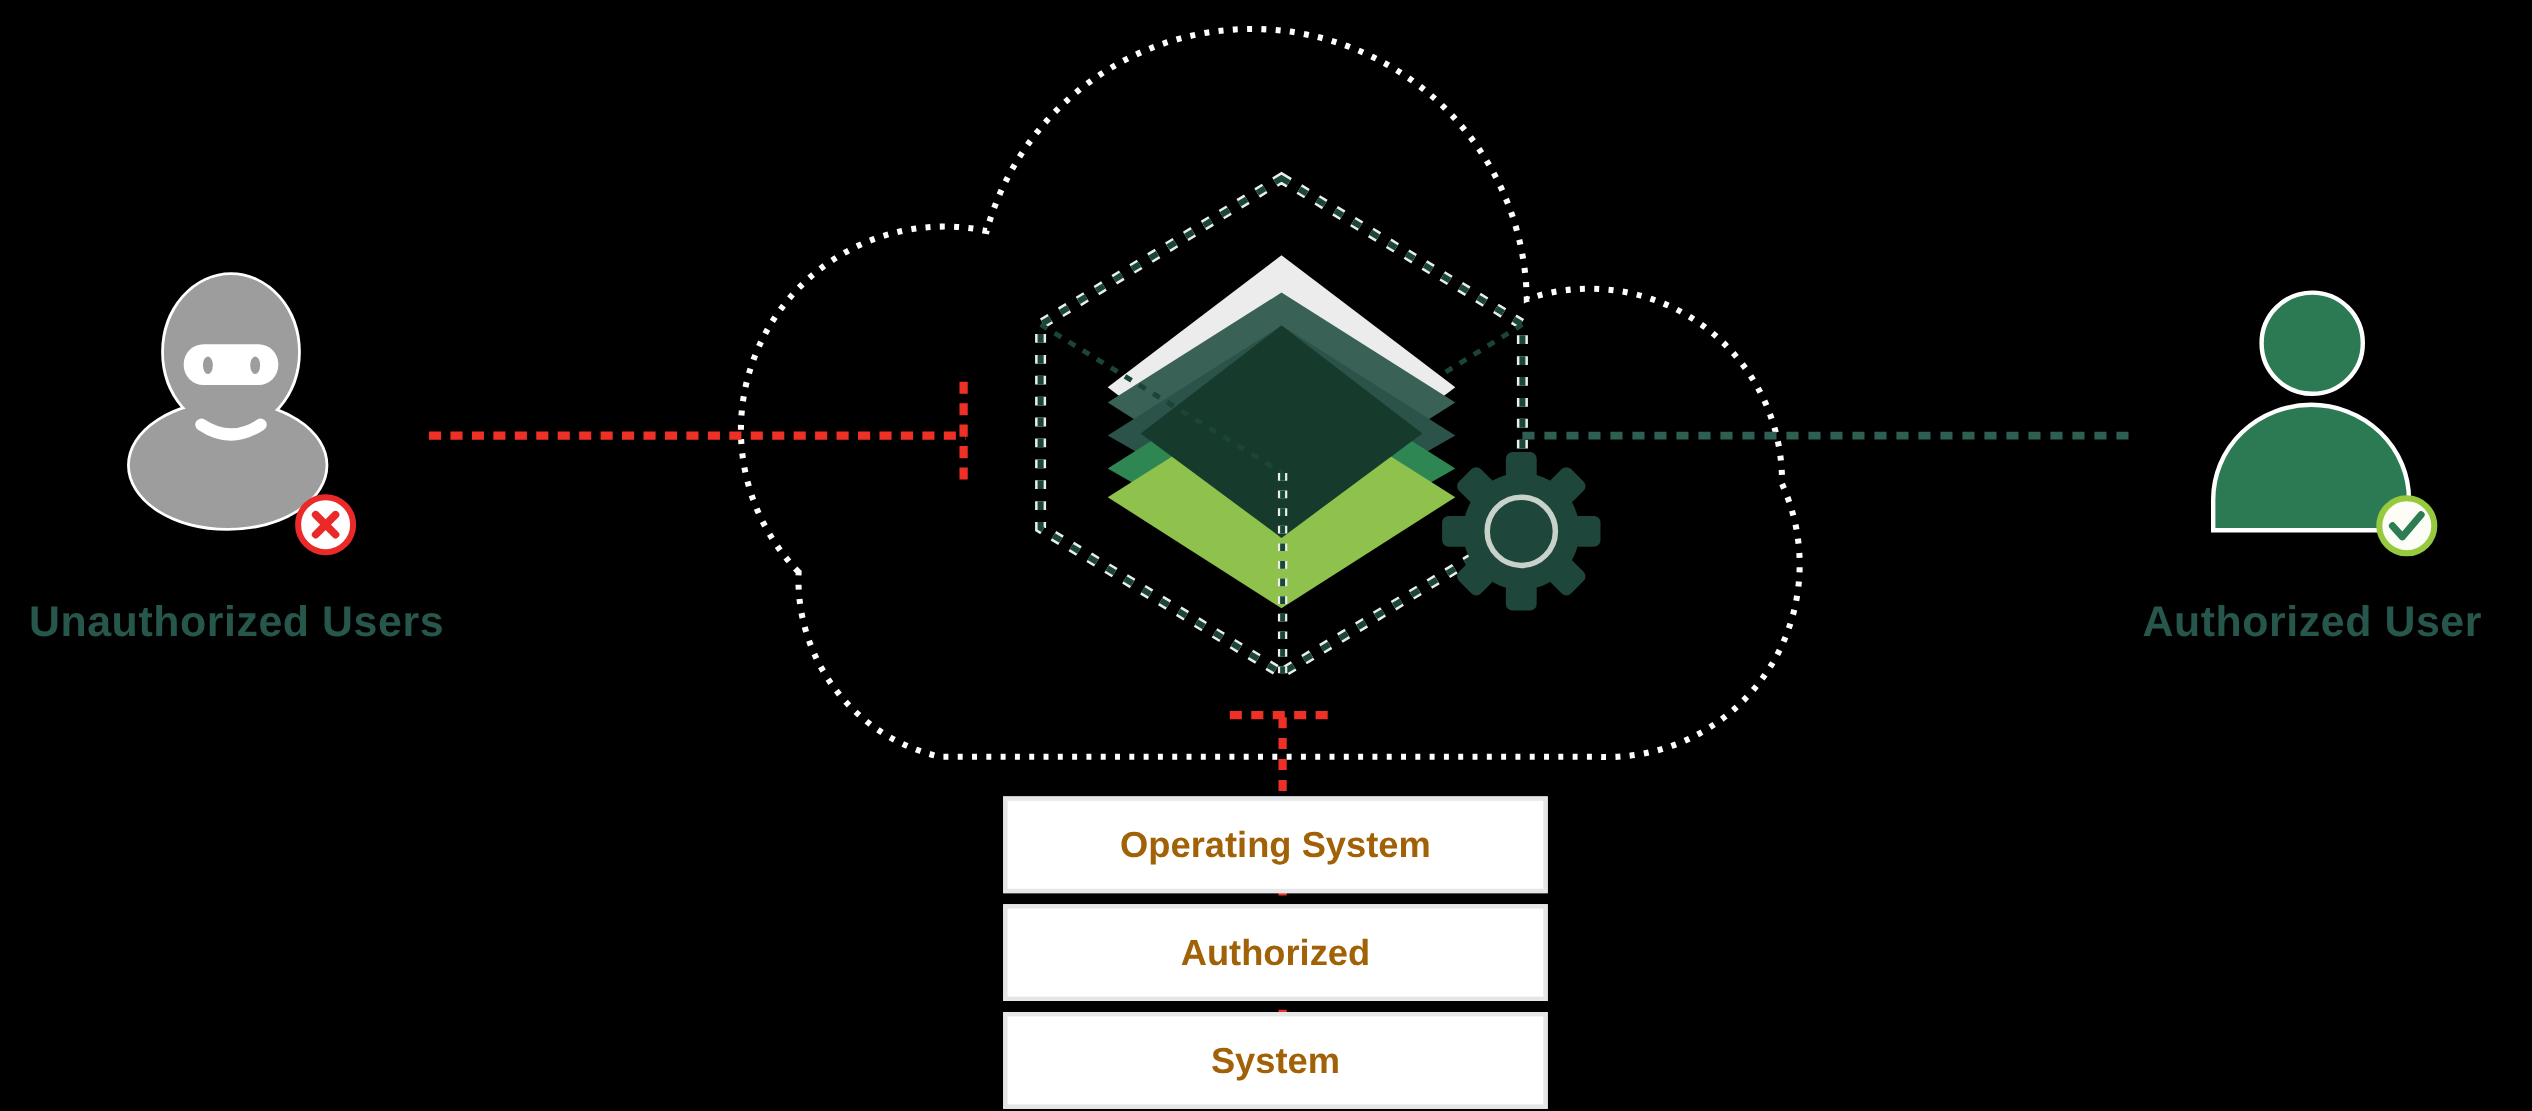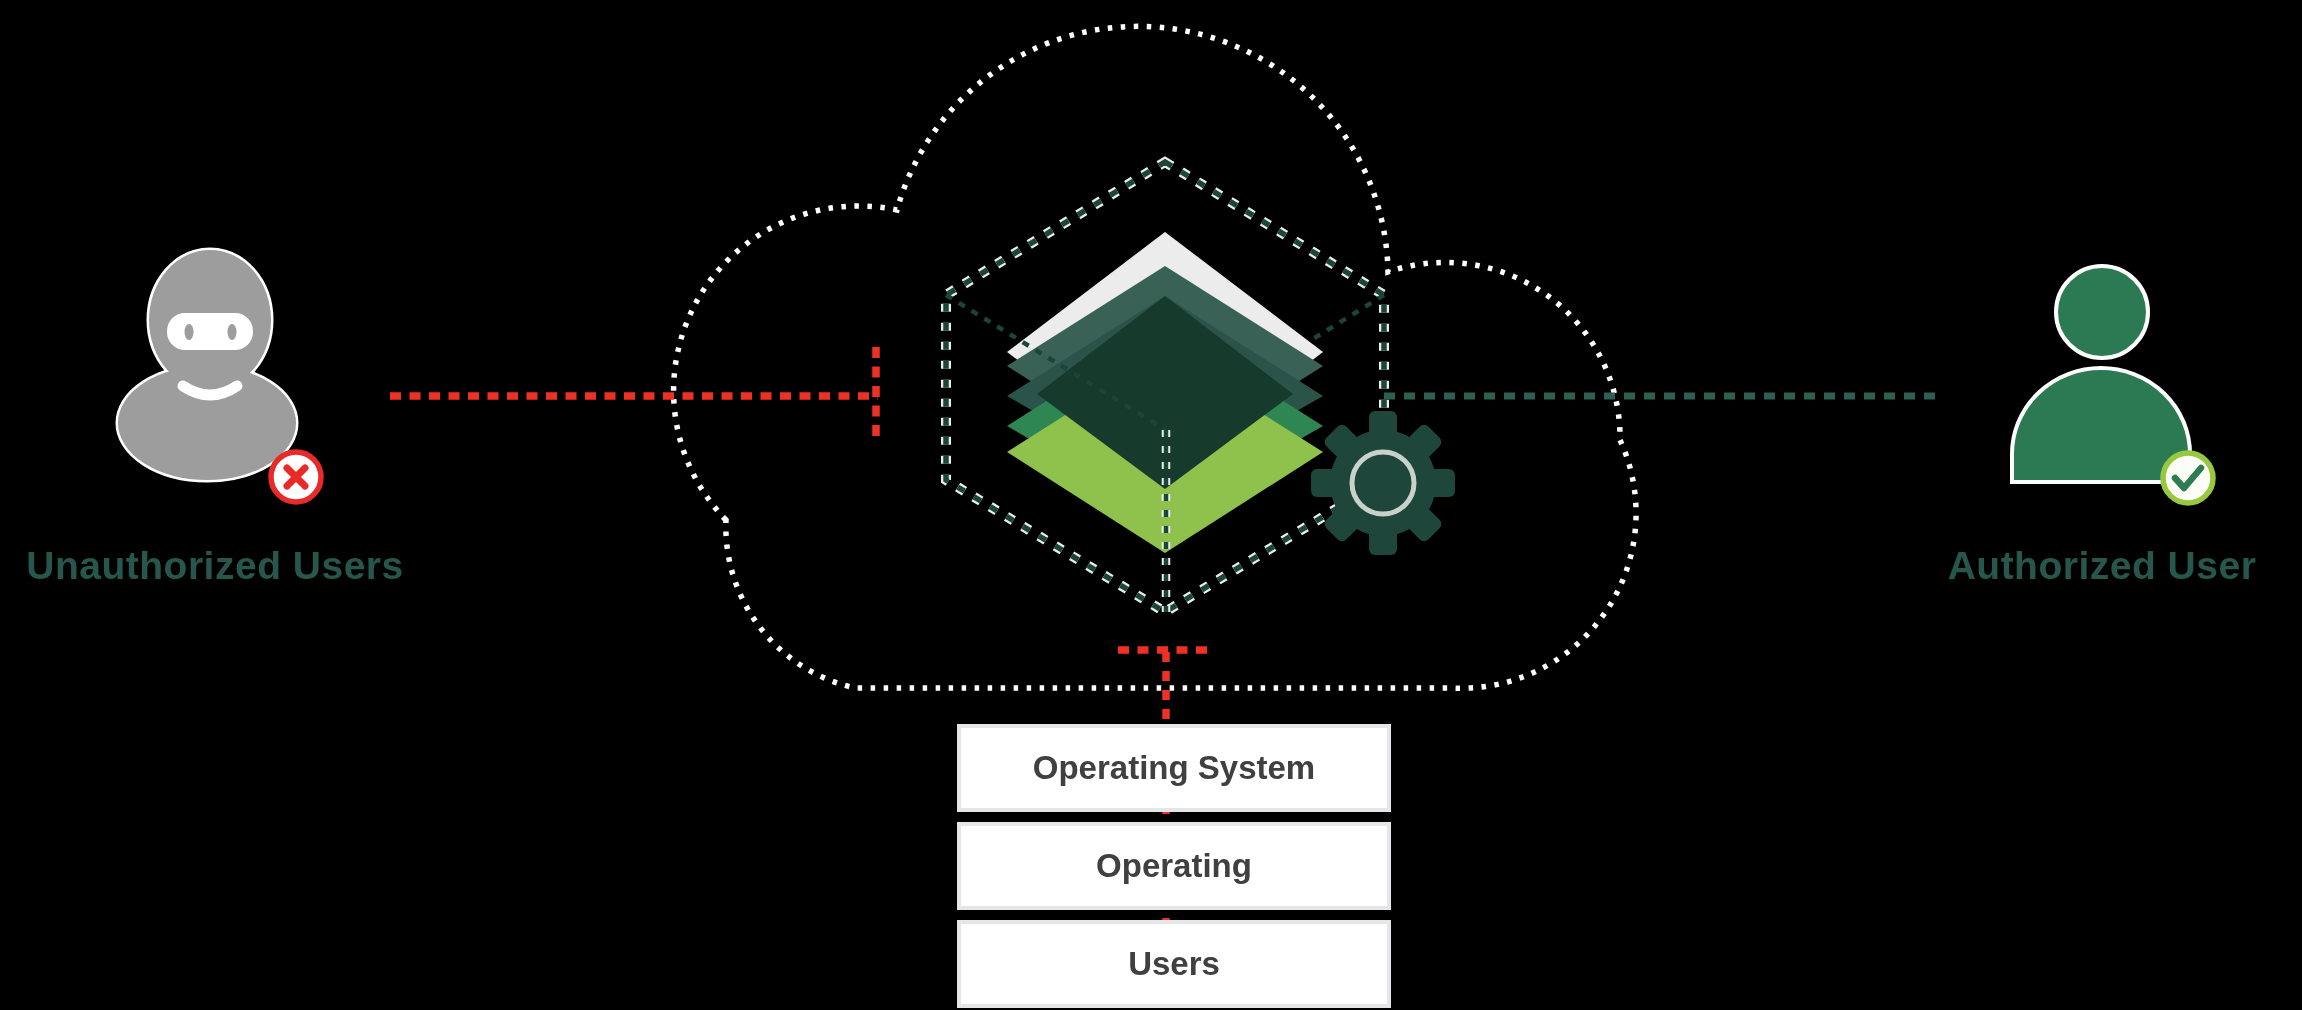--- a/index.html
+++ b/index.html
@@ -19,28 +19,28 @@
     font-weight:700;
     font-size:39px;
     letter-spacing:.5px;
     color:#26564c;
     user-select:none;
   }
   .caption.left{left:-5px;top:544px;}
   .caption.right{left:1882px;top:544px;}
   .stack-box{
     position:absolute;
-    left:957px;
-    width:434px;height:88px;
+    left:912px;
+    width:495px;height:88px;
     box-sizing:border-box;
     background:#ffffff;
     border:4px solid #e4e6e8;
     display:flex;align-items:center;justify-content:center;
     font-weight:700;font-size:33px;
-    color:#404040;
+    color:#a16207;
     user-select:none;
   }
   .stack-box.b1{top:724px;}
   .stack-box.b2{top:822px;}
   .stack-box.b3{top:920px;}
 </style>
 </head>
 <body>
 
 <div class="stage">
@@ -131,20 +131,20 @@
   </svg>
 
   <div class="caption left">Unauthorized Users</div>
   <div class="caption right">Authorized User</div>
 
   <div>
     <div class="stack-box b1">
       <span>Operating System</span>
     </div>
     <div class="stack-box b2">
-      <span>Operating</span>
+      <span>Authorized</span>
     </div>
     <div class="stack-box b3">
-      <span>Users</span>
+      <span>System</span>
     </div>
   </div>
 
 </div>
 
 </body></html>

